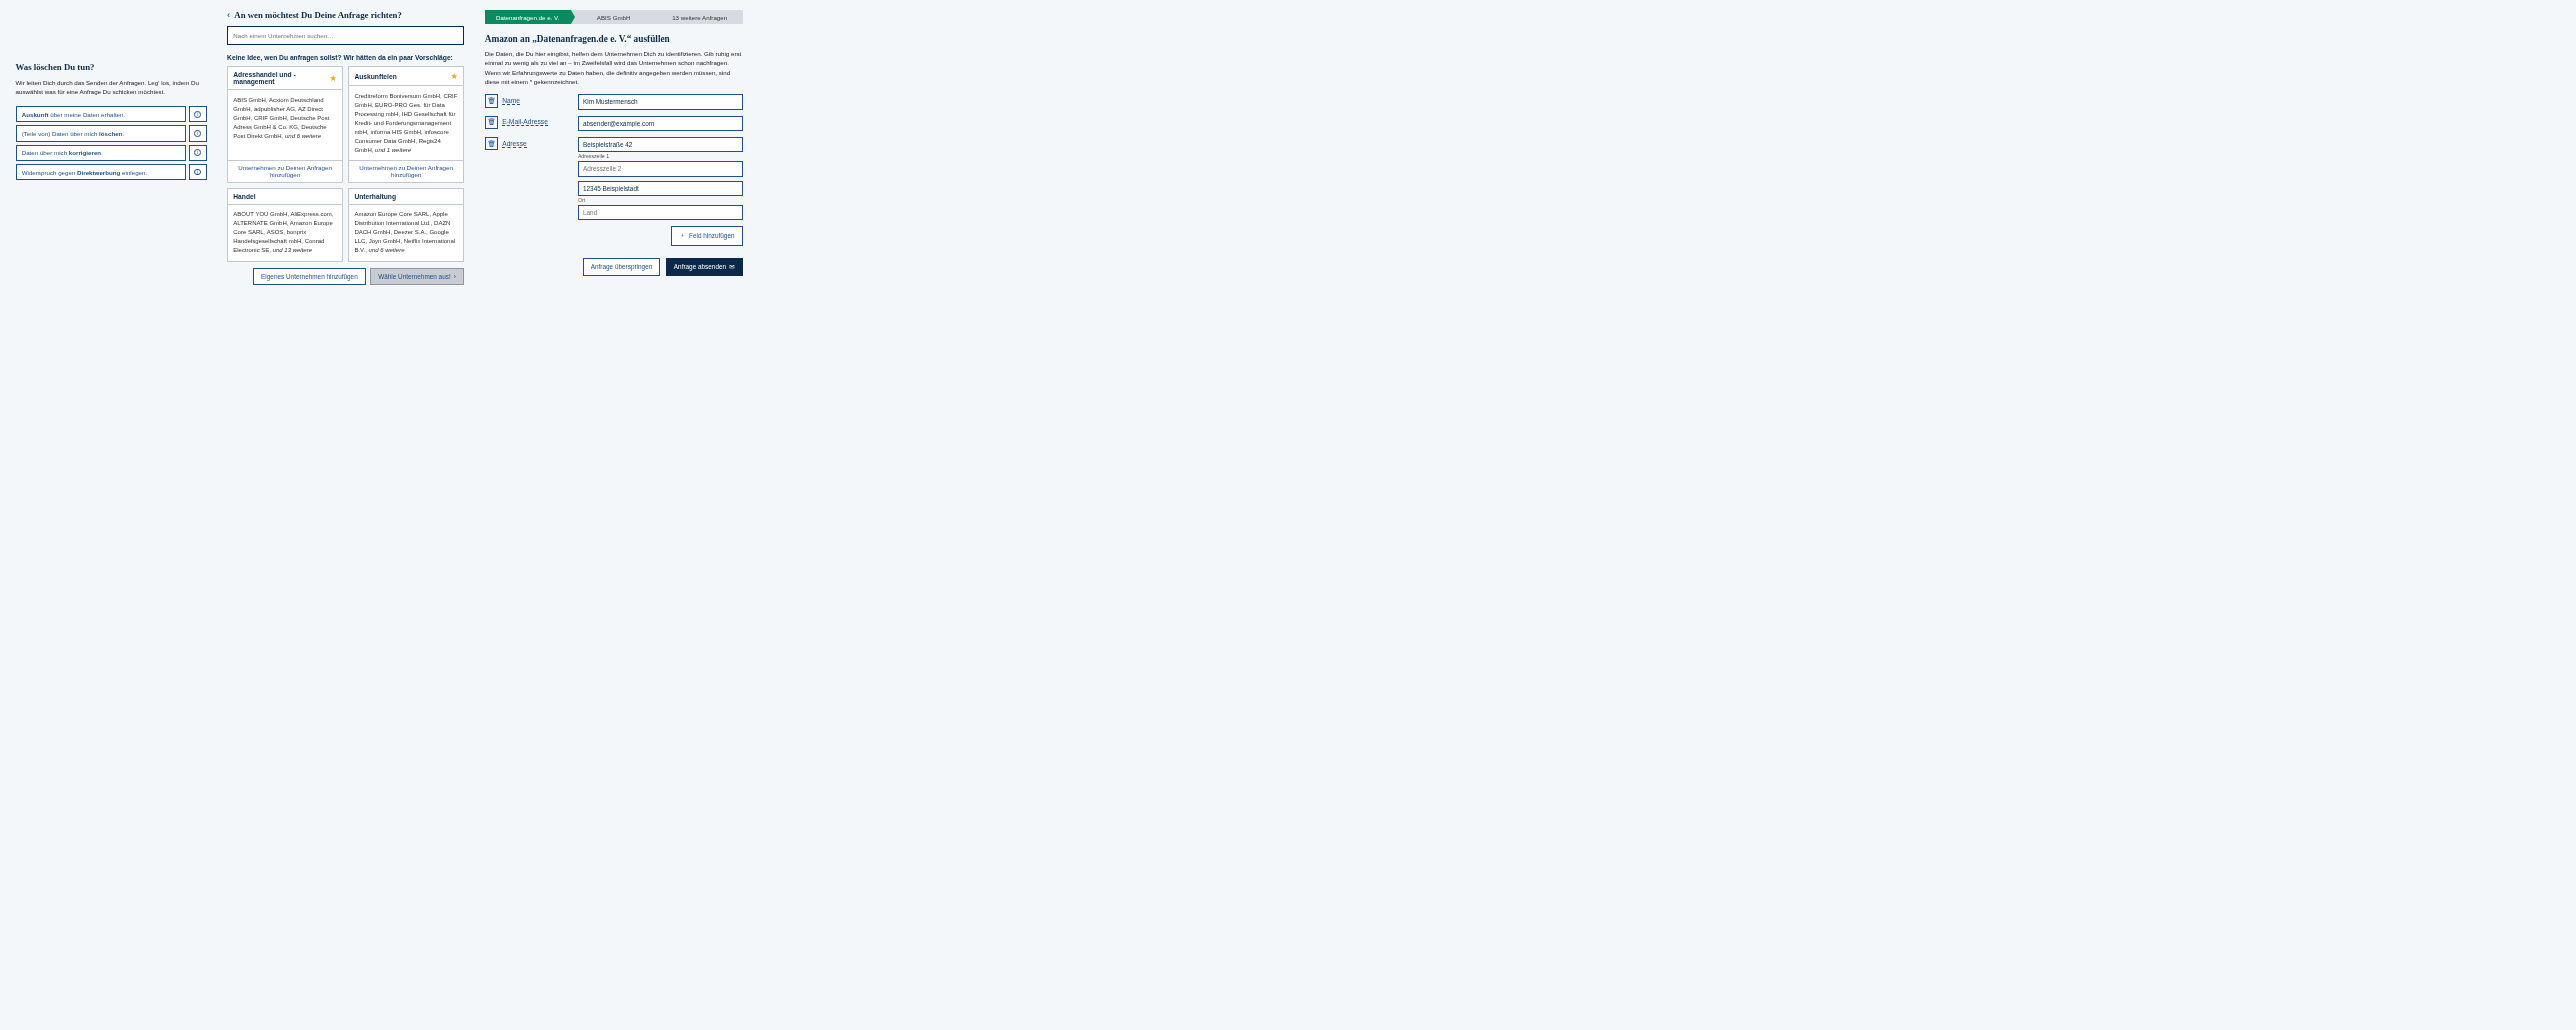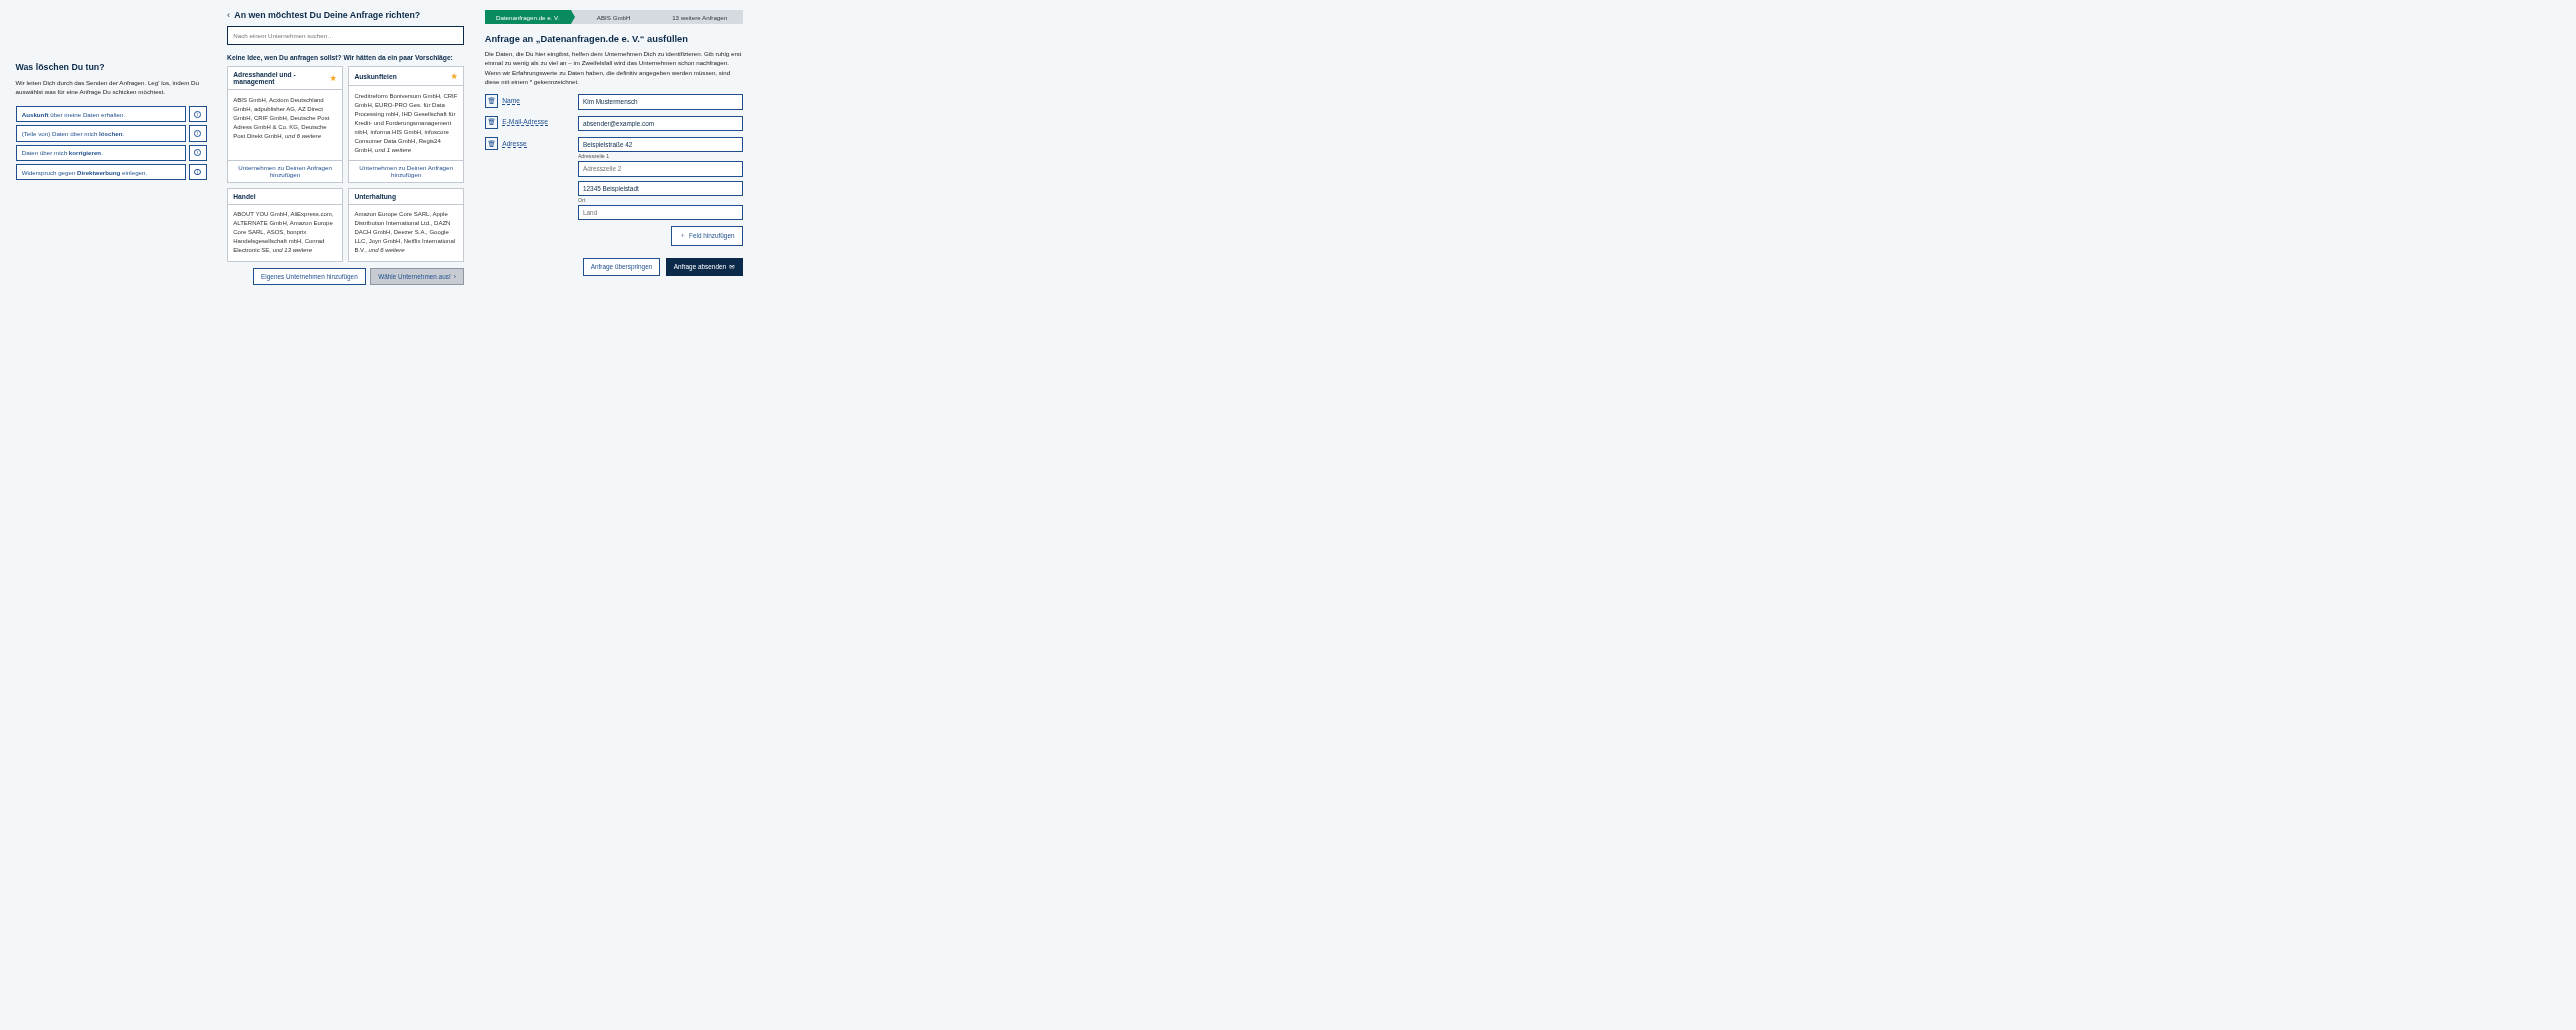--- a/index.html
+++ b/index.html
@@ -3,21 +3,21 @@
 <meta charset="utf-8">
 <style>
 * { box-sizing: border-box; margin: 0; padding: 0; }
 body { font-family: -apple-system, BlinkMacSystemFont, "Segoe UI", Arial, sans-serif; background: #f4f7fa; color: #1a1a1a; font-size: 6.7px; }
 .container { display: flex; gap: 20.6px; padding: 10.3px 15.5px; align-items: flex-start; }
 .col { flex: 1; }
 .col-left { max-width: 191px; padding-top: 52px; }
 .col-mid { max-width: 237px; }
 .col-right { max-width: 258px; }
 
-h2 { font-size: 8.8px; font-weight: 700; color: #0b2a4a; margin-bottom: 7.2px; }
+h2 { font-size: 8.8px; font-weight: 700; color: #0b2a4a; margin-bottom: 7.2px; font-family: Liberation Serif, serif; }
 .subtitle { font-size: 6.2px; color: #222; margin-bottom: 9.3px; line-height: 1.4; }
 
 
 .action-row { display: flex; gap: 3.1px; margin-bottom: 3.1px; }
 .action-btn { flex: 1; text-align: left; padding: 3.6px 5.2px; border: 0.5px solid #1f4f8f; background: #fff; color: #1f4f8f; font-size: 6.2px; cursor: pointer; }
 .action-btn b { font-weight: 700; }
 .action-info { width: 17.5px; border: 0.5px solid #1f4f8f; background: #fff; color: #1f4f8f; display: flex; align-items: center; justify-content: center; cursor: pointer; font-size: 5.7px; }
 
 
 .back-row { display: flex; align-items: center; gap: 4.1px; margin-bottom: 6.2px; }
@@ -149,21 +149,21 @@
     </div>
   </div>
 
   <div class="col col-right">
     <div class="wizard">
       <div class="wizard-step active">Datenanfragen.de e. V.</div>
       <div class="wizard-step">ABIS GmbH</div>
       <div class="wizard-step">13 weitere Anfragen</div>
     </div>
 
-    <h2 class="form-title">Anfrage an „Datenanfragen.de e. V.“ ausfüllen</h2>
+    <h2 class="form-title">Amazon an „Datenanfragen.de e. V.“ ausfüllen</h2>
     <p class="form-desc">Die Daten, die Du hier eingibst, helfen dem Unternehmen Dich zu identifizieren. Gib ruhig erst einmal zu wenig als zu viel an – im Zweifelsfall wird das Unternehmen schon nachfragen.
 Wenn wir Erfahrungswerte zu Daten haben, die definitiv angegeben werden müssen, sind diese mit einem * gekennzeichnet.</p>
 
     <div class="field-row">
       <div class="field-label-group">
         <span class="trash">🗑</span>
         <span class="field-label">Name</span>
       </div>
       <div class="field-inputs">
         <input class="text-input" value="Kim Mustermensch" style="">

